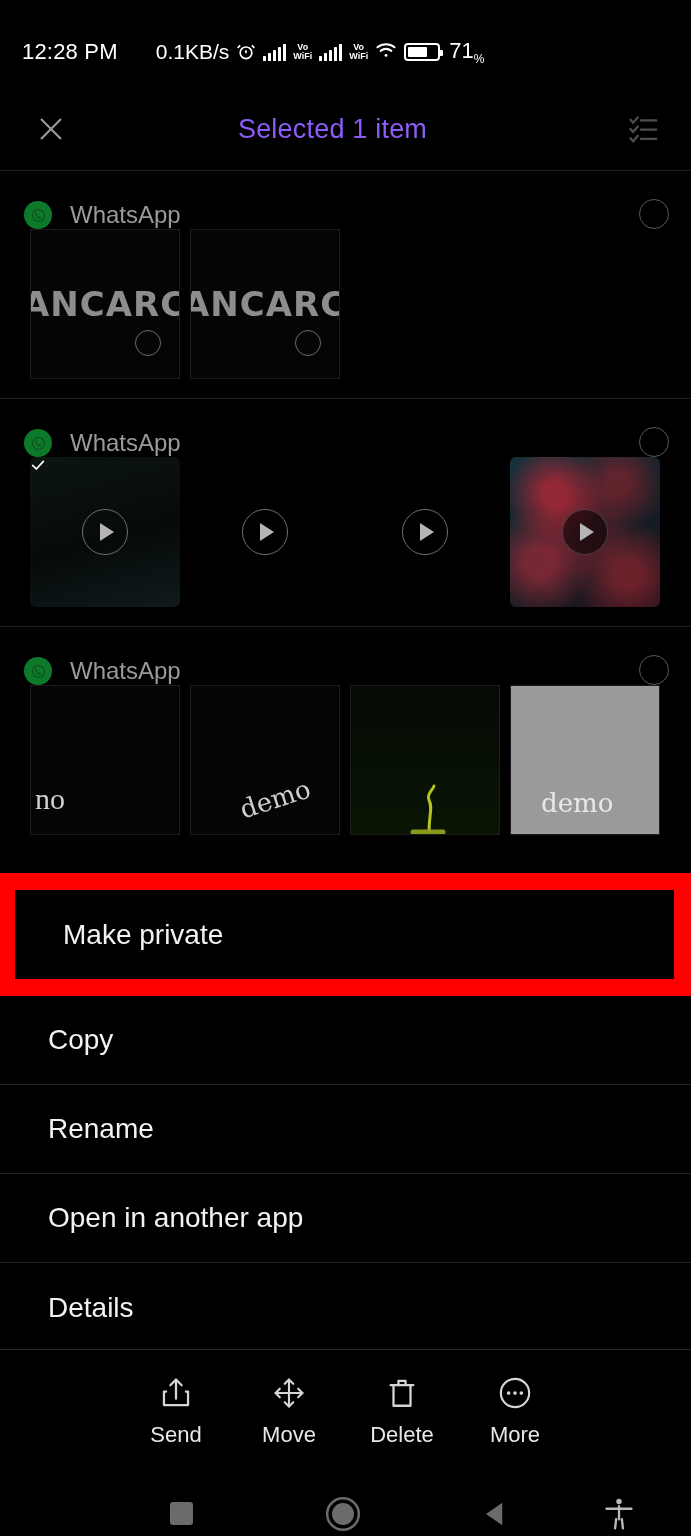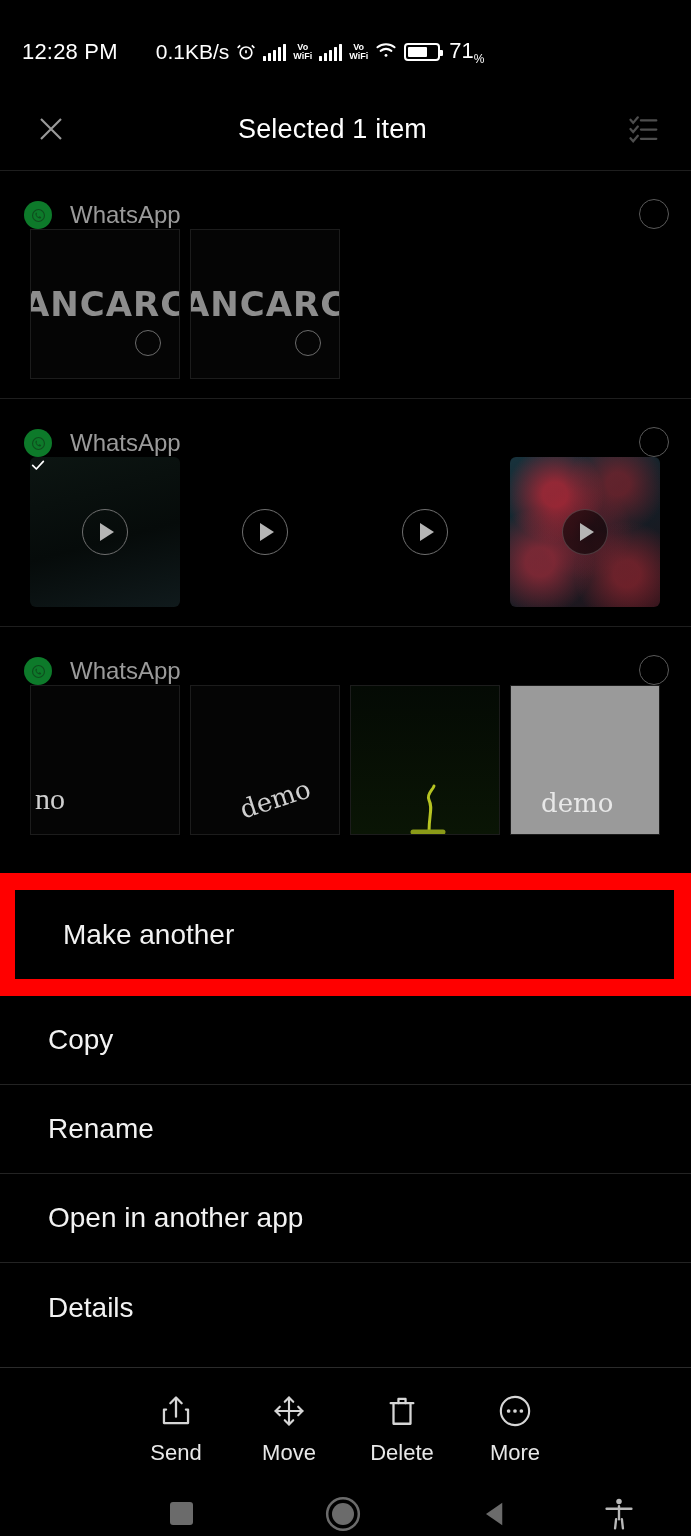--- a/index.html
+++ b/index.html
@@ -42,21 +42,21 @@
   
   .appbar {
     position:absolute; top:80px; left:0; width:691px; height:62px;
     display:flex; align-items:center;
   }
   .close-btn {
     width:62px; height:62px; margin-left:20px;
     display:flex; align-items:center; justify-content:center;
   }
   .appbar-title {
-    flex:1; text-align:center; color:#ffffff; font-size:27px;
+    flex:1; text-align:center; color:#8b5cf6; font-size:27px;
     margin-left:-30px; letter-spacing:.2px;
   }
   .selectall-btn {
     width:62px; height:62px; margin-right:16px;
     display:flex; align-items:center; justify-content:center;
   }
 
   
   .list { position:absolute; top:152px; left:0; width:691px; height:712px; }
   .group-divider { height:1px; background:#1e1e1e; width:691px; }
@@ -126,21 +126,21 @@
     border-bottom:1px solid #232323; background:#000;
   }
   .highlight-wrap {
     position:absolute; left:0; width:691px;
     background:#ff0000; padding:17px 17px 17px 15px;
   }
   .highlight-wrap .menu-item { border-bottom:none; height:89px; }
 
   
   .actionbar {
-    position:absolute; left:0; bottom:63px; width:691px; height:124px;
+    position:absolute; left:0; bottom:81px; width:691px; height:124px;
     border-top:1px solid #2b2b2b;
     display:flex; align-items:center; justify-content:center; gap:0;
   }
   .action {
     width:113px; display:flex; flex-direction:column;
     align-items:center; justify-content:center; gap:12px;
   }
   .action-label { color:#e8e8e8; font-size:22px; }
 
   
@@ -318,21 +318,21 @@
           </svg>
         </div>
         <div class="thumb vt-gray">
           <span class="demo-text" style="left:30px; bottom:16px; color:#e8e8e8;">demo</span>
         </div>
       </div>
     </div>
   </div>
 
   <div class="highlight-wrap" style="top:855px;">
-    <div class="menu-item">Make another</div>
+    <div class="menu-item">Make private</div>
   </div>
 
   <div class="menu" style="top:978px;">
     <div class="menu-item">Copy</div>
     <div class="menu-item">Rename</div>
     <div class="menu-item">Open in another app</div>
     <div class="menu-item" style="border-bottom:none">Details</div>
   </div>
 
   <div class="actionbar">

